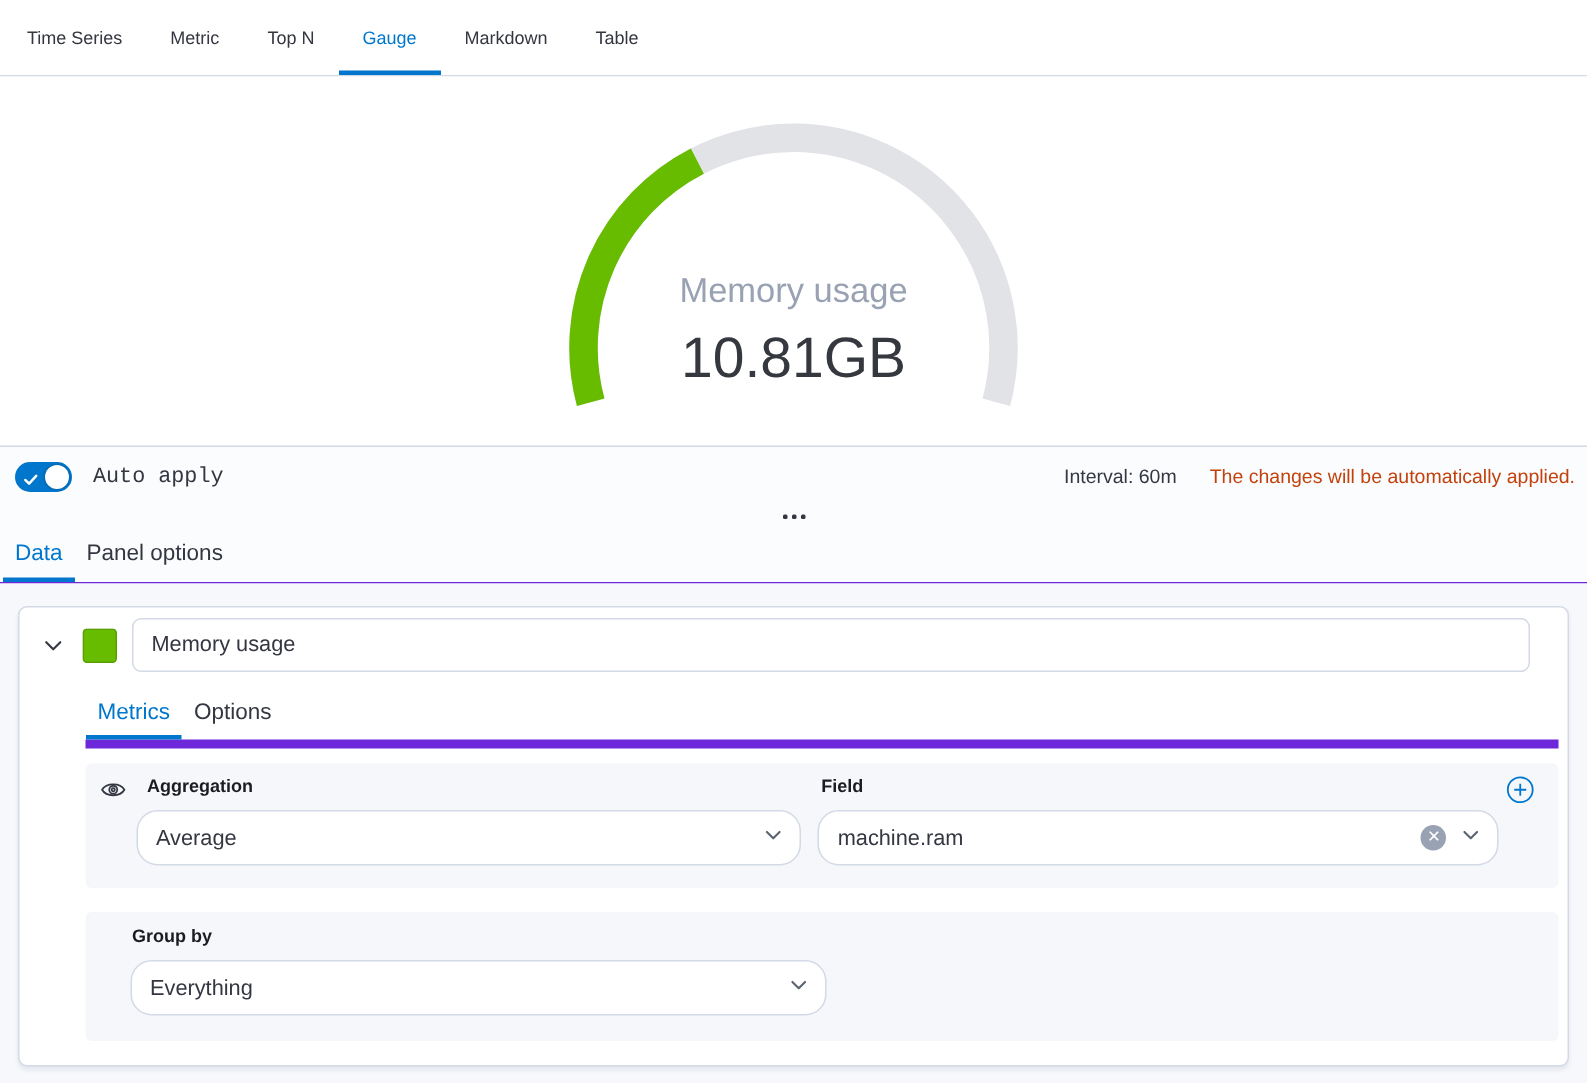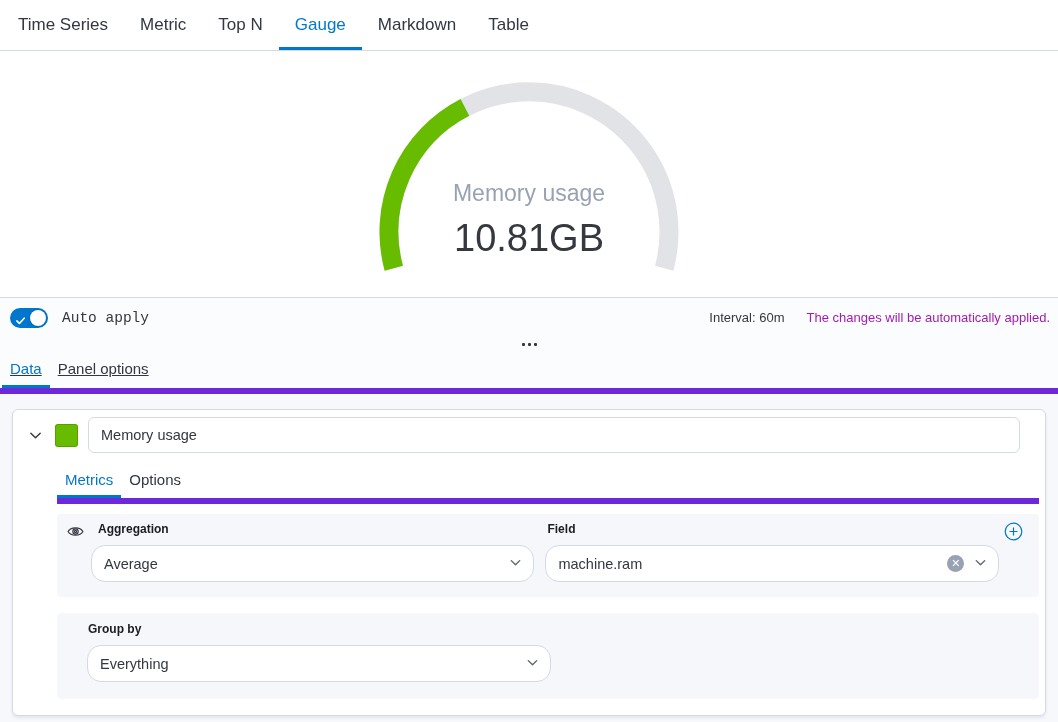--- a/index.html
+++ b/index.html
@@ -5,48 +5,48 @@
   * { box-sizing: border-box; }
   html,body { margin:0; padding:0; }
   body {
     width:1058px; height:722px; overflow:hidden;
     font-family:"Liberation Sans", sans-serif;
     color:#343741; background:#fff;
   }
 
   
   .topbar { height:51px; border-bottom:1px solid #d3dae6; display:flex; align-items:stretch; padding-left:2px; background:#fff; }
-  .ttab { position:relative; display:flex; align-items:center; padding:0 16px; font-size:17px; font-weight:500; color:#343741; cursor:pointer; white-space:nowrap; }
+  .ttab { position:relative; display:flex; align-items:center; padding:0 16px; font-size:12px; font-weight:500; color:#343741; cursor:pointer; white-space:nowrap; }
   .ttab.active { color:#0077cc; }
   .ttab.active::after { content:""; position:absolute; left:0; right:0; bottom:0; height:3px; background:#0077cc; }
 
   
   .gauge-section { height:246px; display:flex; justify-content:center; background:#fff; }
   svg.gauge { margin-top:26px; }
   .gauge-track, .gauge-progress { fill:none; stroke-width:19; stroke-linecap:butt; }
   .glabel { font-size:23px; fill:#98a2b3; }
   .gvalue { font-size:38px; fill:#35383f; }
 
   
   .applybar { height:40px; border-top:1px solid #d3dae6; display:flex; align-items:center; padding:0 8px 0 10px; background:#fbfcfe; }
   .toggle { width:38px; height:20px; border-radius:10px; background:#98a2b3; position:relative; cursor:pointer; flex:none; }
   .toggle.on { background:#0077cc; }
   .toggle .knob { position:absolute; top:2px; right:2px; width:16px; height:16px; border-radius:50%; background:#fff; box-shadow:0 0 2px rgba(0,0,0,.35); }
   .toggle .check { position:absolute; left:5px; top:4.5px; }
   .applybar-label { margin-left:14px; font-size:14.5px;font-family:Liberation Mono, monospace; }
   .applybar-right { margin-left:auto; display:flex; align-items:center; }
   .interval { font-size:13px; color:#343741; }
-  .hint { font-size:13px; color:#a21caf; margin-left:22px; }
+  .hint { font-size:13px; color:#c2410c; margin-left:22px; }
 
   
   .resizer { height:14px; display:flex; justify-content:center; align-items:center; gap:3px; background:#fbfcfe; cursor:row-resize; }
   .dot { width:3px; height:3px; background:#343741; border-radius:1px; }
 
   
-  .etabs { background:#fbfcfe; border-bottom:6px solid #6d28d9; display:flex; padding-left:2px;text-decoration:underline; }
+  .etabs { background:#fbfcfe; border-bottom:1px solid #6d28d9; display:flex; padding-left:2px; }
   .etab { padding:9px 8px 11px; font-size:15px; color:#343741; cursor:pointer; }
   .etab.active { color:#0077cc; box-shadow:inset 0 -3px 0 #0077cc; }
 
   
   .lower { background:#f7f8fb; padding:15px 12px 0; height:333px; }
   .panel { background:#fff; border:1px solid #d3dae6; border-radius:6px; box-shadow:0 2px 3px rgba(140,152,175,.18); padding:7px 0 16px; }
 
   .series-header { display:flex; align-items:center; padding:0 25px 0 15px; }
   .collapse-btn { width:15px; height:15px; margin-right:12px; display:flex; align-items:center; justify-content:center; cursor:pointer; flex:none; }
   .swatch { width:23px; height:23px; border-radius:3px; margin-right:10px; border:1px solid rgba(0,0,0,.15); cursor:pointer; flex:none; }

